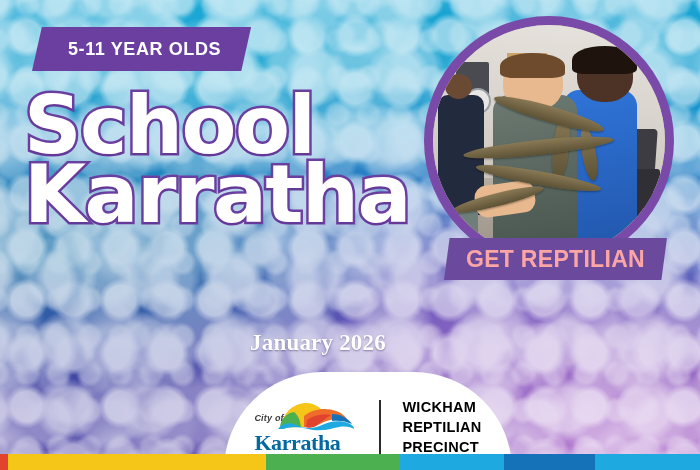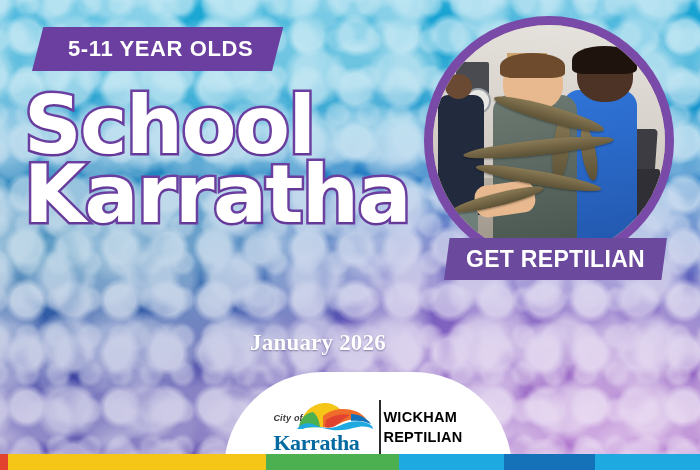--- a/index.html
+++ b/index.html
@@ -41,21 +41,21 @@
   }
 
   
   .age-banner{
     position:absolute;left:32px;top:27px;height:44px;
     padding:0 30px 0 36px;display:flex;align-items:center;
     background:#6b3fa0;
     clip-path:polygon(4.5% 0, 100% 0, 95.5% 100%, 0 100%);
   }
   .age-banner .label{
-    color:#ffffff;font-weight:bold;font-size:22px;letter-spacing:.6px;
+    color:#ffffff;font-weight:bold;font-size:18px;letter-spacing:.6px;
     font-family:"Liberation Sans", sans-serif;white-space:nowrap;
   }
 
   
   .headline{
     position:absolute;left:24px;top:92px;width:430px;
   }
   .headline .line{
     display:block;color:#ffffff;font-weight:bold;
     font-size:80px;line-height:.86;letter-spacing:-1.5px;
@@ -116,33 +116,33 @@
   .sn6{left:66%;top:18%;width:14px;height:46%;transform:rotate(-10deg);border-radius:40%;}
 
   
   .activity-banner{
     position:absolute;left:444px;top:238px;height:42px;
     padding:0 22px;display:flex;align-items:center;
     background:#6b4a9e;
     clip-path:polygon(2.5% 0, 100% 0, 97.5% 100%, 0 100%);
   }
   .activity-banner .label{
-    color:#ffffff;font-weight:bold;font-size:23px;letter-spacing:.3px;
+    color:#fca5a5;font-weight:bold;font-size:23px;letter-spacing:.3px;
     white-space:nowrap;font-family:"Liberation Sans", sans-serif;
   }
 
   
   .dome{
     position:absolute;left:224px;top:372px;width:288px;height:98px;
     background:#ffffff;
     border-radius:144px 144px 0 0;
     display:flex;align-items:center;justify-content:center;
     padding-top:14px;box-sizing:border-box;
   }
-  .lockup{display:flex;align-items:center;gap:2px;}
+  .lockup{display:flex;align-items:center;gap:21px;}
   .karratha{display:flex;flex-direction:column;align-items:flex-start;position:relative;width:104px;}
   .kmark{position:relative;width:78px;height:30px;margin-left:22px;}
   .kmark svg{display:block;}
   .k-cityof{
     position:absolute;left:0;top:12px;
     font-size:9px;color:#3a3a3a;font-style:italic;font-weight:bold;
     font-family:"Liberation Sans", sans-serif;letter-spacing:.2px;
   }
   .k-name{
     font-size:22px;font-weight:bold;color:#0369a1;letter-spacing:-.4px;
@@ -230,20 +230,21 @@
             <path d="M56 13 C64 13 72 17 76 23 C70 20 62 19 56 20 Z" fill="#1572b8"></path>
           </svg>
         </div>
         <div class="k-cityof">City of</div>
         <div class="k-name">Karratha</div>
       </div>
       <div class="divider"></div>
       <div class="venue">
         <span>WICKHAM</span>
         <span>REPTILIAN</span>
+        <span>PRECINCT</span>
       </div>
     </div>
   </div>
 
   <div class="strip">
       <span style="background: rgb(226, 67, 47); width: 1.2%;"></span>
       <span style="background: rgb(245, 197, 24); width: 36.8%;"></span>
       <span style="background: rgb(76, 175, 80); width: 19%;"></span>
       <span style="background: rgb(30, 170, 224); width: 15%;"></span>
       <span style="background: rgb(21, 114, 184); width: 13%;"></span>

